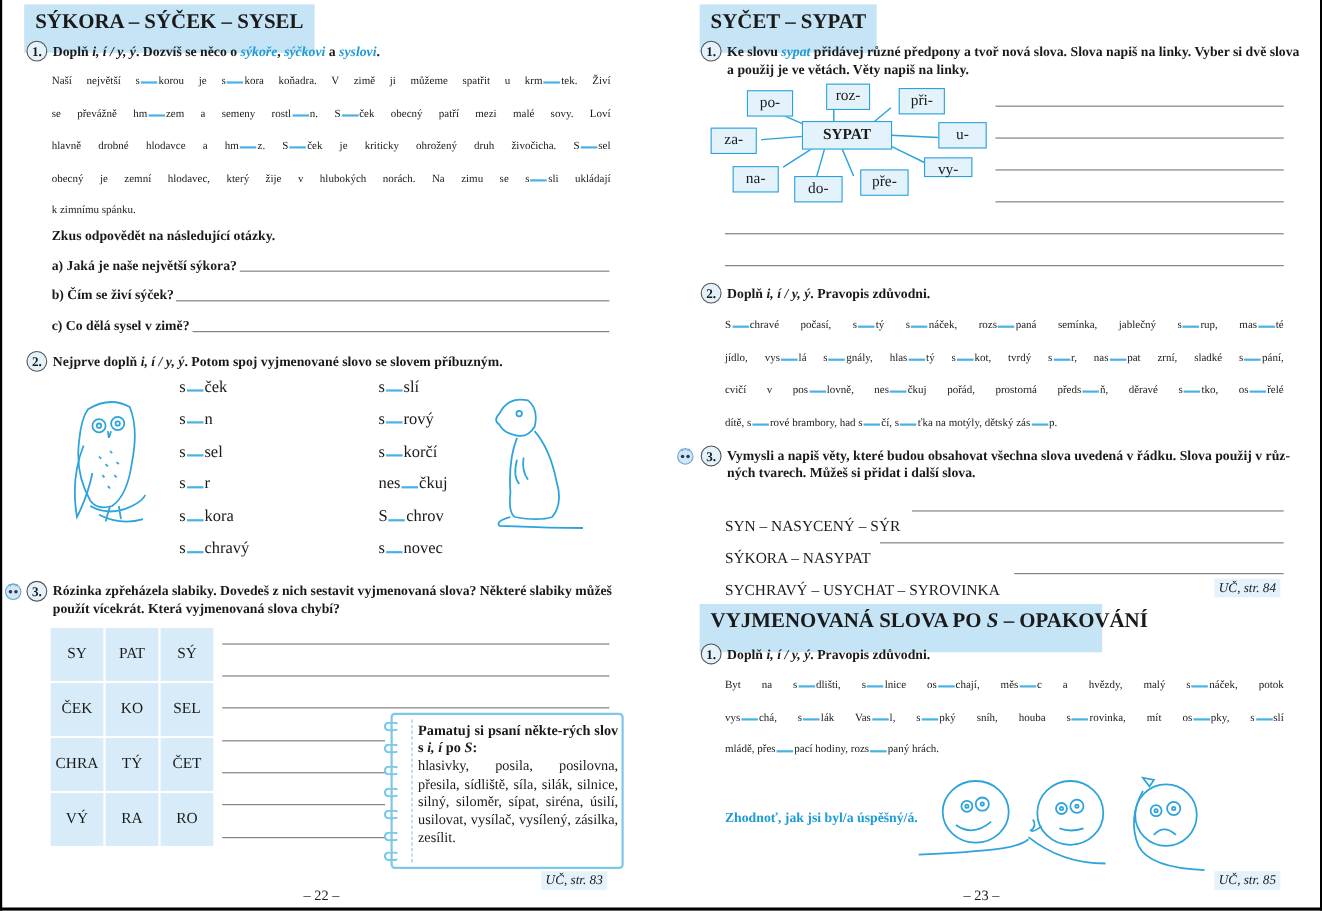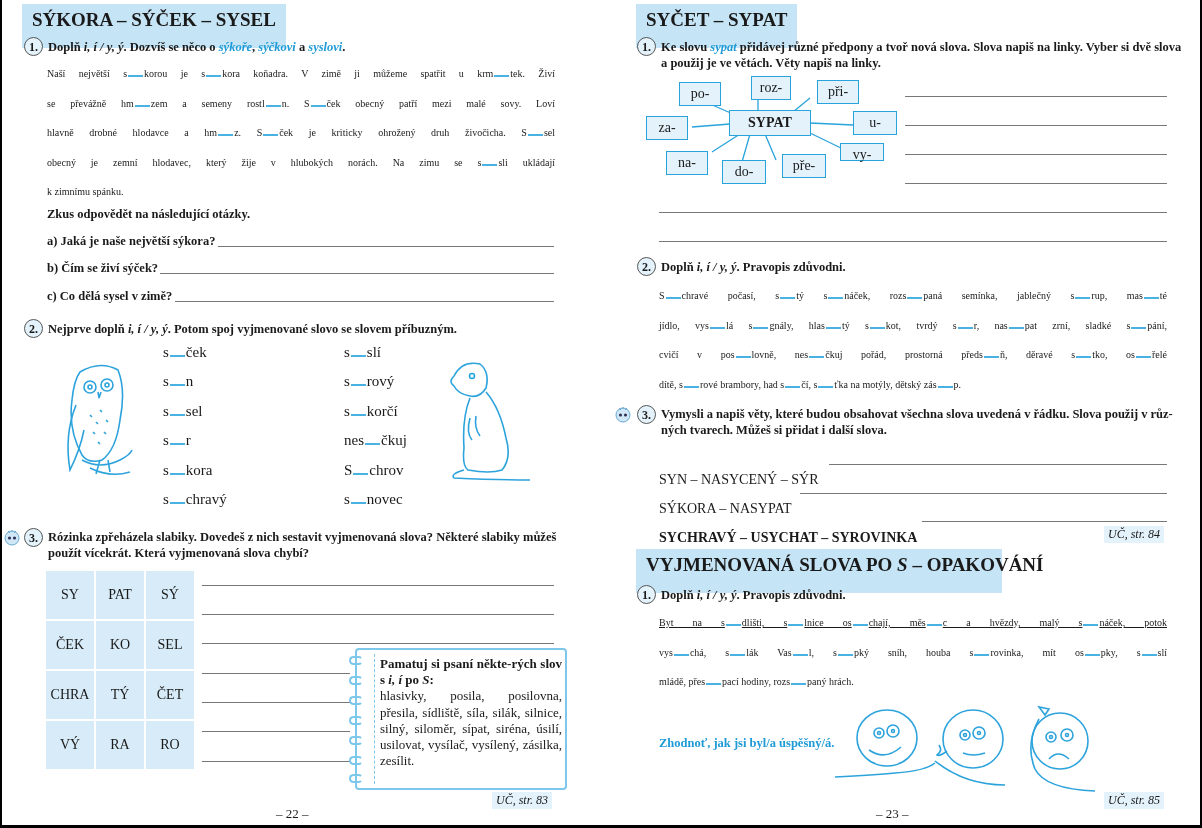--- a/index.html
+++ b/index.html
@@ -190,31 +190,31 @@
     <path d="M5 3 l2 2 M13 3 l-2 2 M9 2 v2" stroke="#6aa9cf"></path>
 </svg>
 <div class="num" style="left:637px;top:405px;">3.</div>
 <div class="instr" style="left:661px;top:406px;">Vymysli a napiš věty, které budou obsahovat všechna slova uvedená v řádku. Slova použij v růz-</div>
 <div class="instr" style="left:661px;top:422px;text-align:right;">ných tvarech. Můžeš si přidat i další slova.</div>
 
 <div class="sent" style="left:659px;top:448px;">SYN – NASYCENÝ – SÝR</div>
 <div class="wline" style="left:829px;top:464px;width:338px;"></div>
 <div class="sent" style="left:659px;top:477px;">SÝKORA – NASYPAT</div>
 <div class="wline" style="left:800px;top:493px;width:367px;"></div>
-<div class="sent" style="left:659px;top:506px;font-weight:bold;">SYCHRAVÝ – USYCHAT – SYROVINKA</div>
+<div class="sent" style="left:659px;top:506px;">SYCHRAVÝ – USYCHAT – SYROVINKA</div>
 <div class="wline" style="left:922px;top:521px;width:245px;"></div>
 
 <div class="ref" style="left:1104px;top:526px;">UČ, str. 84</div>
 
 <div class="title" style="left:636px;top:549px;width:346px;"><span>VYJMENOVANÁ SLOVA PO </span><i>S</i><span> – OPAKOVÁNÍ</span></div>
 
 <div class="num" style="left:637px;top:585px;">1.</div>
 <div class="instr" style="left:661px;top:587px;"><span>Doplň </span><i>i, í / y, ý</i><span>. Pravopis zdůvodni.</span></div>
 <div class="para" id="rp-para4" style="left:659px;top:608px;width:508px;">
-    <div style="text-align: justify; text-align-last: justify; text-decoration: underline;"><span>Byt na s</span><span class="blank"></span><span>dlišti, s</span><span class="blank"></span><span>lnice os</span><span class="blank"></span><span>chají, měs</span><span class="blank"></span><span>c a hvězdy, malý s</span><span class="blank"></span><span>náček, potok</span></div>
+    <div style="text-align: justify; text-align-last: justify;"><span>Byt na s</span><span class="blank"></span><span>dlišti, s</span><span class="blank"></span><span>lnice os</span><span class="blank"></span><span>chají, měs</span><span class="blank"></span><span>c a hvězdy, malý s</span><span class="blank"></span><span>náček, potok</span></div>
     <div style="text-align: justify; text-align-last: justify;"><span>vys</span><span class="blank"></span><span>chá, s</span><span class="blank"></span><span>lák Vas</span><span class="blank"></span><span>l, s</span><span class="blank"></span><span>pký sníh, houba s</span><span class="blank"></span><span>rovinka, mít os</span><span class="blank"></span><span>pky, s</span><span class="blank"></span><span>slí</span></div>
     <div><span>mládě, přes</span><span class="blank"></span><span>pací hodiny, rozs</span><span class="blank"></span><span>paný hrách.</span></div>
   </div>
 
 <div class="eval" style="left:659px;top:736px;">Zhodnoť, jak jsi byl/a úspěšný/á.</div>
 
 <svg class="abs" style="left:835px;top:705px;" width="275" height="90" viewBox="0 0 275 90">
   <g class="ill">
     <g>
       <ellipse cx="52" cy="33" rx="30" ry="28"></ellipse>

